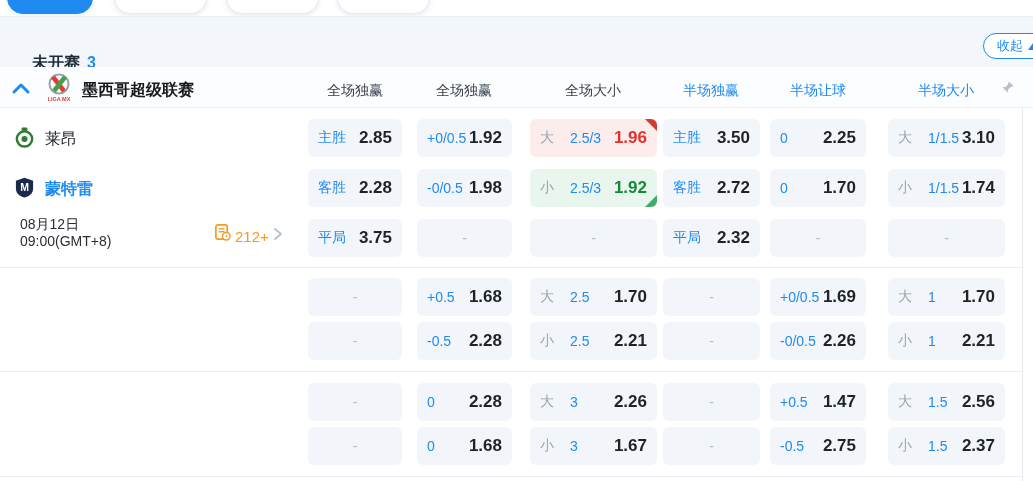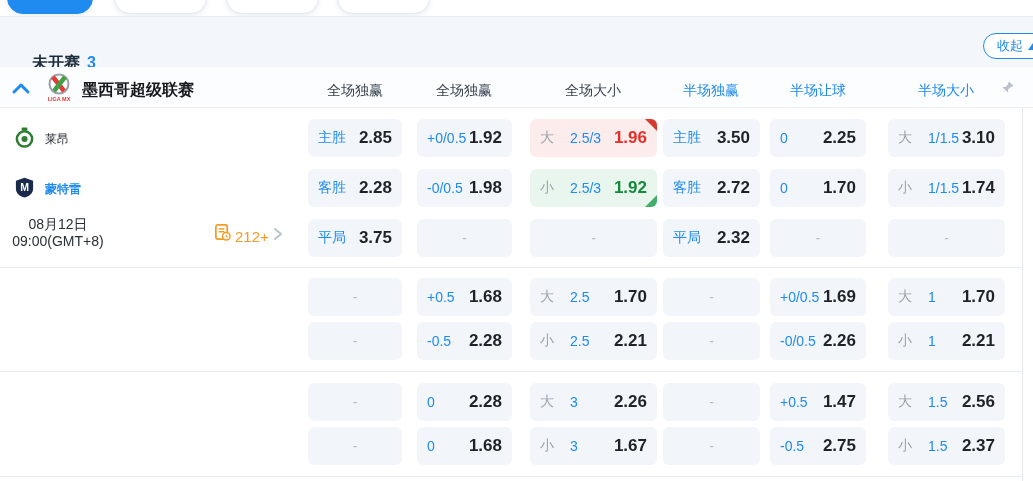--- a/index.html
+++ b/index.html
@@ -38,23 +38,23 @@
   .league-name{position:absolute;left:82px;top:80px;font-size:16px;font-weight:bold;color:#15181c;}
   .col-head{position:absolute;top:82px;width:96px;text-align:center;font-size:14px;color:#39424e;}
   .col-head.blue{color:#1f8af0;}
   .h1{left:307px;}.h2{left:416px;}.h3{left:545px;}.h4{left:663px;}.h5{left:770px;}.h6{left:898px;}
   .pin-icon{position:absolute;left:1000px;top:80px;}
 
   
   .team-row{position:absolute;left:14px;display:flex;align-items:center;gap:10px;}
   .team-home{top:127px;}
   .team-away{top:177px;}
-  .team-name{font-size:12px;color:#23282e;}
+  .team-name{font-size:16px;color:#23282e;}
   .team-name.away{color:#1f8af0;font-weight:bold;}
-  .match-time{position:absolute;left:0px;top:216px;width:116px;text-align:center;font-size:14px;color:#2a2f36;line-height:17px;}
+  .match-time{position:absolute;left:0px;top:216px;width:116px;text-align:left;font-size:14px;color:#2a2f36;line-height:17px;padding-left:20px;}
   .more-markets{position:absolute;left:214px;top:224px;display:flex;align-items:flex-end;gap:4px;cursor:pointer;}
   .more-count{color:#f59a23;font-size:15px;}
 
   
   .cell{position:absolute;height:38px;background:#f2f6fa;border-radius:6px;
         display:flex;align-items:center;padding:0 10px;box-sizing:border-box;font-size:14px;cursor:pointer;}
   .c1{left:308px;width:94px;}
   .c2{left:417px;width:95px;}
   .c3{left:530px;width:127px;}
   .c4{left:663px;width:97px;}

